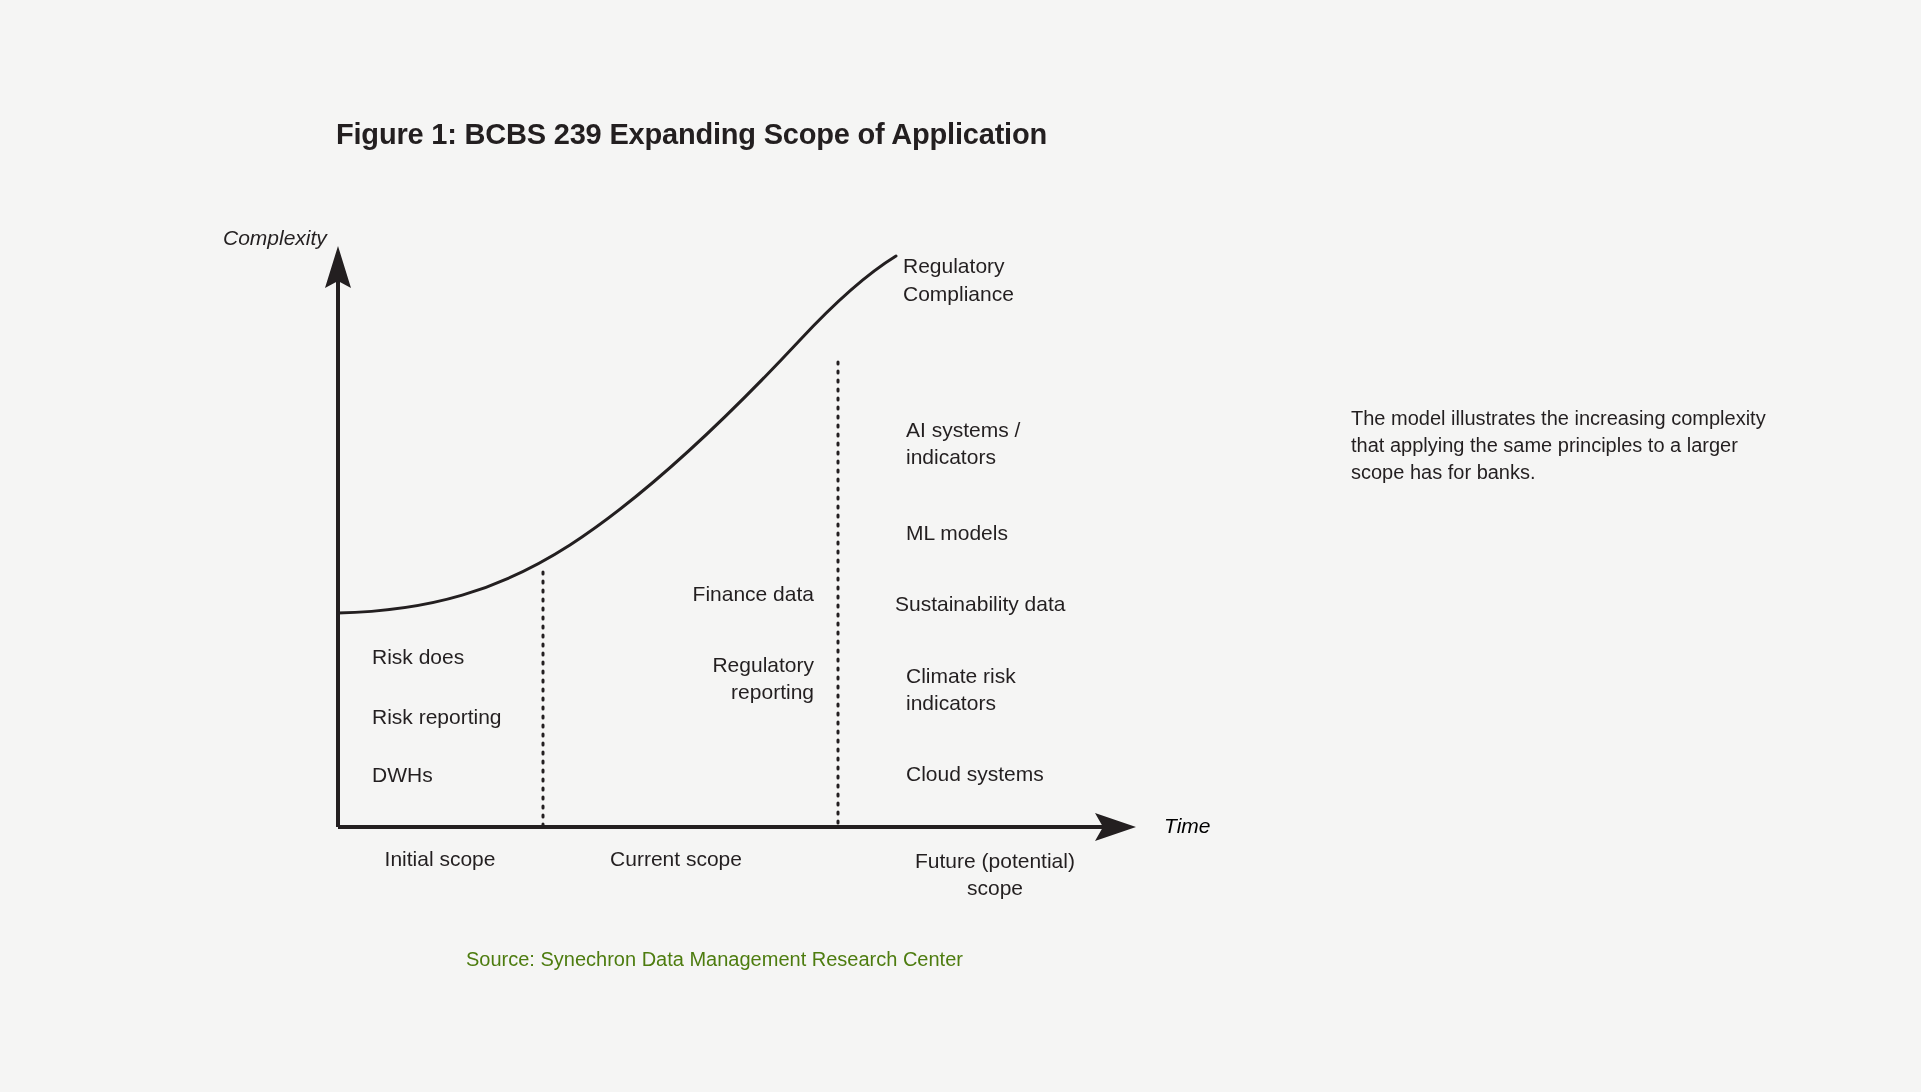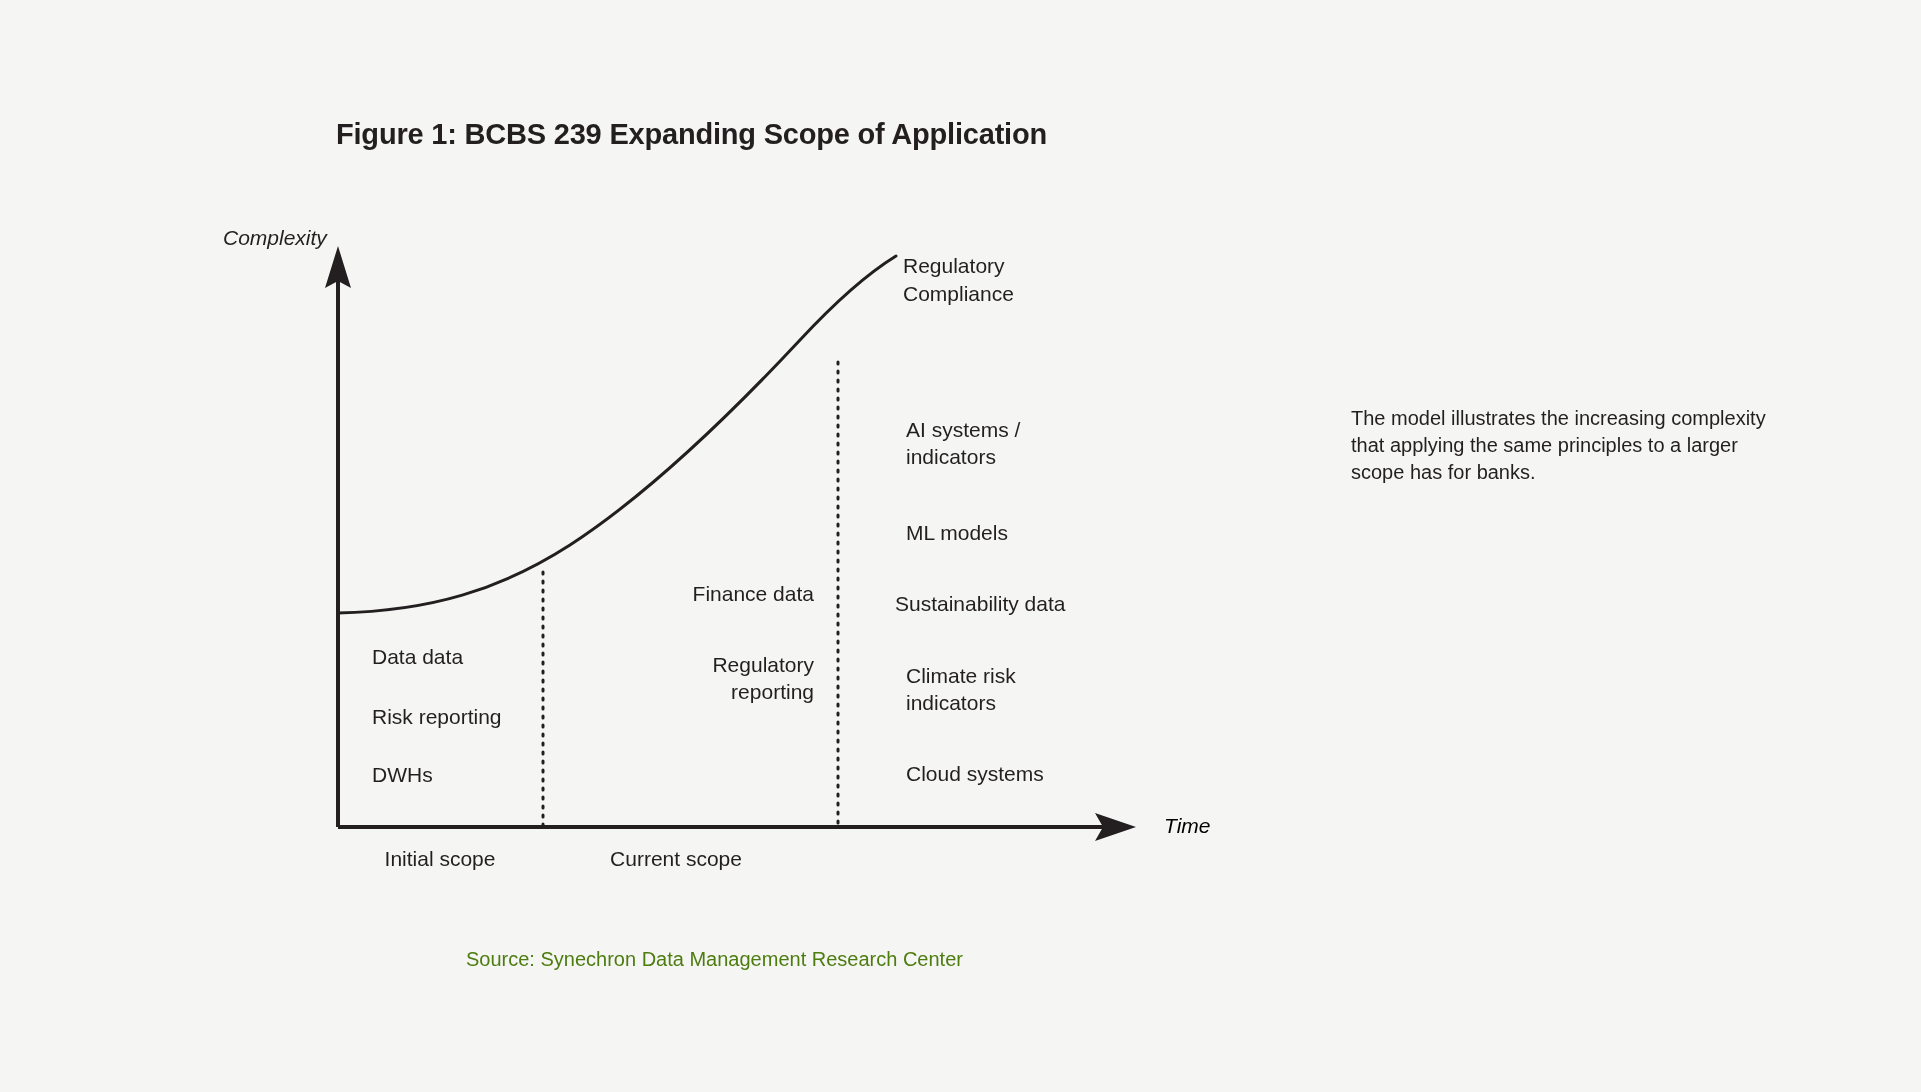--- a/index.html
+++ b/index.html
@@ -139,38 +139,40 @@
     <path d="M 338 613 C 430 611 500 590 570 545 C 650 493 730 415 800 340 C 840 297 870 272 896 256" fill="none" stroke="#231f20" stroke-width="3" stroke-linecap="round"></path>
 
     <line x1="543" y1="572" x2="543" y2="825" stroke="#231f20" stroke-width="3" stroke-dasharray="2 7" stroke-linecap="round"></line>
 
     <line x1="838" y1="362" x2="838" y2="825" stroke="#231f20" stroke-width="3" stroke-dasharray="2 7" stroke-linecap="round"></line>
   </svg>
 
   <div id="curve-label">Regulatory
 Compliance</div>
 
-  <div class="col-item col-left" style="left:372px; top:643px;">Data data</div>
+  <div class="col-item col-left" style="left:372px; top:643px;">Risk does</div>
   <div class="col-item col-left" style="left:372px; top:703px;">Risk reporting</div>
   <div class="col-item col-left" style="left:372px; top:761px;">DWHs</div>
 
   <div class="col-item col-center" style="left:570px; width:244px; top:580px;">Finance data</div>
   <div class="col-item col-center" style="left:570px; width:244px; top:651px;">Regulatory
 reporting</div>
 
   <div class="col-item col-left" style="left:906px; top:416px;">AI systems /
 indicators</div>
   <div class="col-item col-left" style="left:906px; top:519px;">ML models</div>
   <div class="col-item col-left" style="left:862px; top:590px;margin-left:33px;">Sustainability data</div>
   <div class="col-item col-left" style="left:906px; top:662px;">Climate risk
 indicators</div>
   <div class="col-item col-left" style="left:906px; top:760px;">Cloud systems</div>
 
   <div class="scope-caption" style="left:340px; width:200px; top:845px;">Initial scope</div>
   <div class="scope-caption" style="left:556px; width:240px; top:845px;">Current scope</div>
+  <div class="scope-caption" style="left:870px; width:250px; top:847px;">Future (potential)
+scope</div>
 
   <div id="source-note">Source: Synechron Data Management Research Center</div>
 
   <div id="side-notes">
     <p>The model illustrates the increasing complexity that applying the same principles to a larger scope has for banks.</p>
   </div>
 
 </div>
 
 </body></html>

